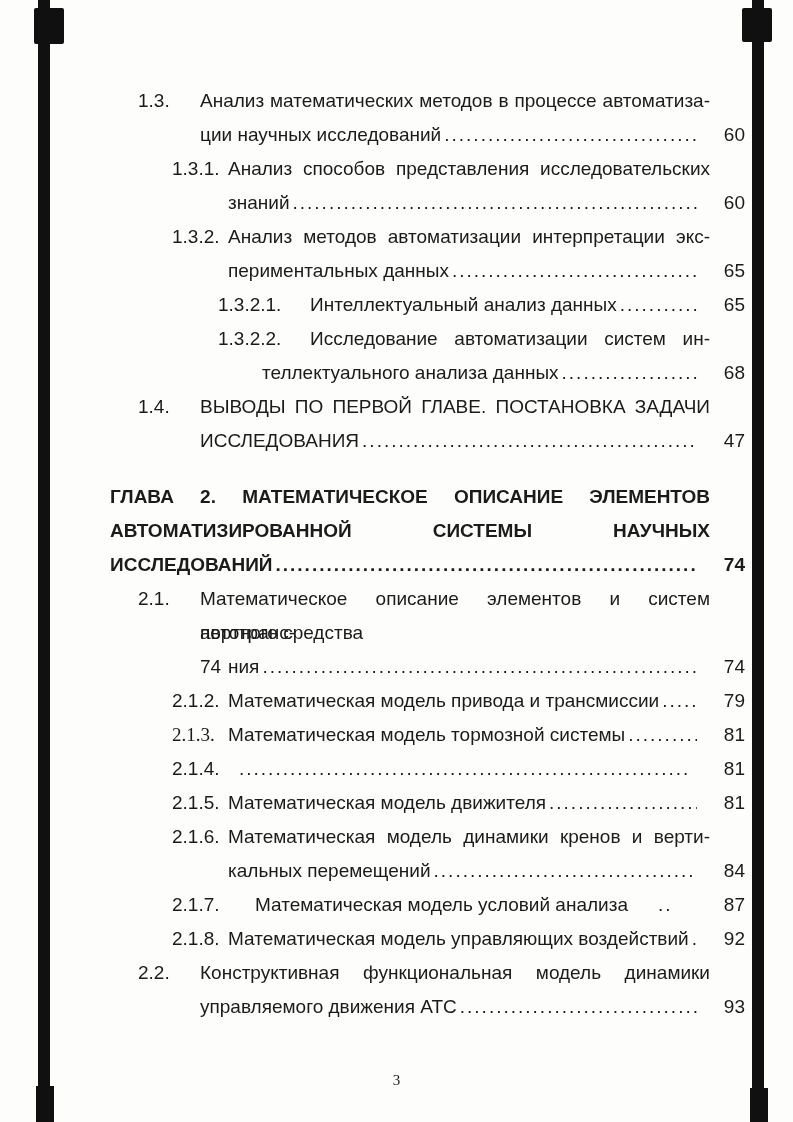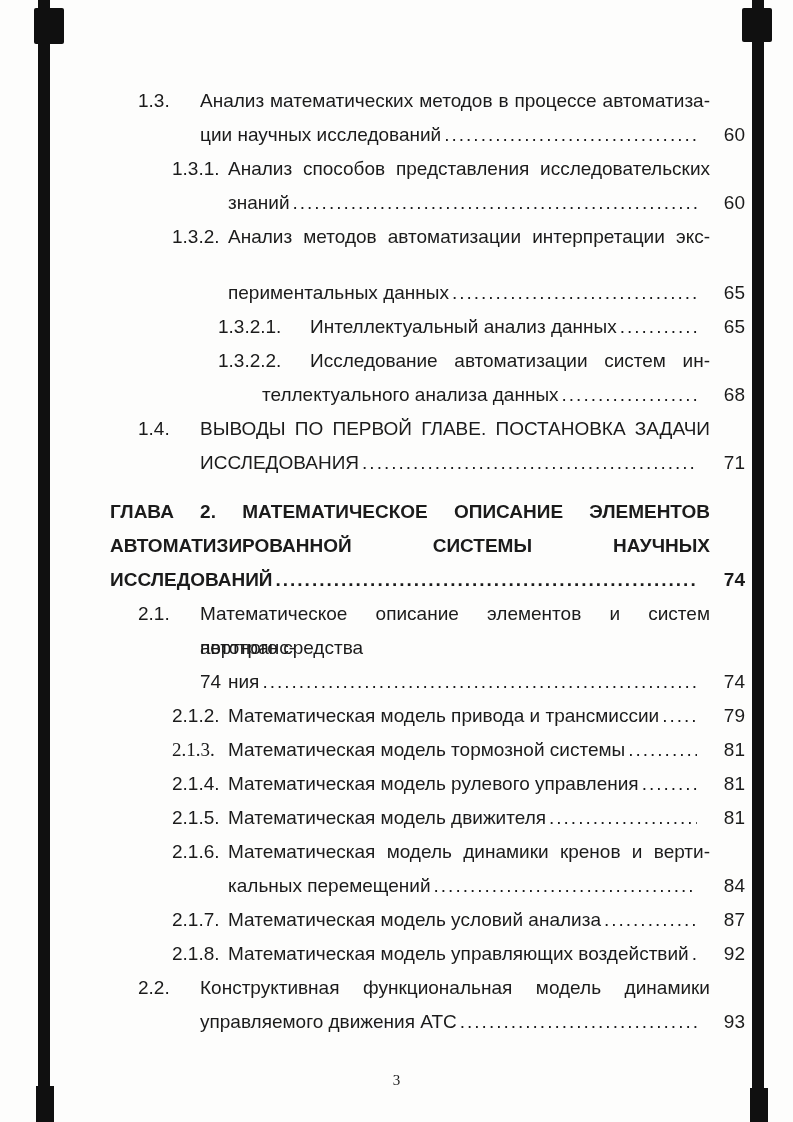--- a/index.html
+++ b/index.html
@@ -94,21 +94,21 @@
       </div>
       <div class="row" style="padding-left: 118px;">
         <span class="txt">знаний</span>
         <span class="leader">............................................................................................................................................................................................................................................................................................................</span>
         <span class="pagenum">60</span>
       </div>
       <div class="row" style="padding-left: 62px;">
         <span class="num" style="width: 56px;">1.3.2.</span>
         <span class="txt justify">Анализ методов автоматизации интерпретации экс-</span>
       </div>
-      <div class="row" style="padding-left: 118px; margin-top: 22px;">
+      <div class="row" style="padding-left: 118px;">
         <span class="txt">периментальных данных</span>
         <span class="leader">............................................................................................................................................................................................................................................................................................................</span>
         <span class="pagenum">65</span>
       </div>
       <div class="row" style="padding-left: 108px;">
         <span class="num" style="width: 92px;">1.3.2.1.</span>
         <span class="txt">Интеллектуальный анализ данных</span>
         <span class="leader">............................................................................................................................................................................................................................................................................................................</span>
         <span class="pagenum">65</span>
       </div>
@@ -121,23 +121,23 @@
         <span class="leader">............................................................................................................................................................................................................................................................................................................</span>
         <span class="pagenum">68</span>
       </div>
       <div class="row" style="padding-left: 28px;">
         <span class="num" style="width: 62px;">1.4.</span>
         <span class="txt justify">ВЫВОДЫ ПО ПЕРВОЙ ГЛАВЕ. ПОСТАНОВКА ЗАДАЧИ</span>
       </div>
       <div class="row" style="padding-left: 90px;">
         <span class="txt">ИССЛЕДОВАНИЯ</span>
         <span class="leader">............................................................................................................................................................................................................................................................................................................</span>
-        <span class="pagenum">71</span>
-      </div>
-      <div class="row bold" style="padding-left: 0px; margin-top: 15px;">
+        <span class="pagenum">47</span>
+      </div>
+      <div class="row bold" style="padding-left: 0px; margin-top: 22px;">
         <span class="txt justify">ГЛАВА 2. МАТЕМАТИЧЕСКОЕ ОПИСАНИЕ ЭЛЕМЕНТОВ</span>
       </div>
       <div class="row bold" style="padding-left: 0px;">
         <span class="txt justify">АВТОМАТИЗИРОВАННОЙ СИСТЕМЫ НАУЧНЫХ</span>
       </div>
       <div class="row bold" style="padding-left: 0px;">
         <span class="txt">ИССЛЕДОВАНИЙ</span>
         <span class="leader">............................................................................................................................................................................................................................................................................................................</span>
         <span class="pagenum">74</span>
       </div>
@@ -160,42 +160,41 @@
         <span class="txt">Математическая модель привода и трансмиссии</span>
         <span class="leader">............................................................................................................................................................................................................................................................................................................</span>
         <span class="pagenum">79</span>
       </div>
       <div class="row" style="padding-left: 62px;">
         <span class="num" style="width: 56px; font-family: Liberation Serif, serif;">2.1.3.</span>
         <span class="txt">Математическая модель тормозной системы</span>
         <span class="leader">............................................................................................................................................................................................................................................................................................................</span>
         <span class="pagenum">81</span>
       </div>
-      <div class="row" style="padding-left: 62px;">
+      <div class="row" style="padding-left: 62px; gap: 8px;">
         <span class="num" style="width: 56px;">2.1.4.</span>
-        <span class="txt">Математическая модель рулевого управления</span>
         <span class="leader">............................................................................................................................................................................................................................................................................................................</span>
         <span class="pagenum">81</span>
       </div>
       <div class="row" style="padding-left: 62px;">
         <span class="num" style="width: 56px;">2.1.5.</span>
         <span class="txt">Математическая модель движителя</span>
         <span class="leader">............................................................................................................................................................................................................................................................................................................</span>
         <span class="pagenum">81</span>
       </div>
       <div class="row" style="padding-left: 62px;">
         <span class="num" style="width: 56px;">2.1.6.</span>
         <span class="txt justify">Математическая модель динамики кренов и верти-</span>
       </div>
       <div class="row" style="padding-left: 118px;">
         <span class="txt">кальных перемещений</span>
         <span class="leader">............................................................................................................................................................................................................................................................................................................</span>
         <span class="pagenum">84</span>
       </div>
-      <div class="row" style="padding-left: 62px;">
+      <div class="row" style="padding-left: 62px; gap: 27px;">
         <span class="num" style="width: 56px;">2.1.7.</span>
         <span class="txt">Математическая модель условий анализа</span>
         <span class="leader">............................................................................................................................................................................................................................................................................................................</span>
         <span class="pagenum">87</span>
       </div>
       <div class="row" style="padding-left: 62px;">
         <span class="num" style="width: 56px;">2.1.8.</span>
         <span class="txt">Математическая модель управляющих воздействий</span>
         <span class="leader">............................................................................................................................................................................................................................................................................................................</span>
         <span class="pagenum">92</span>

